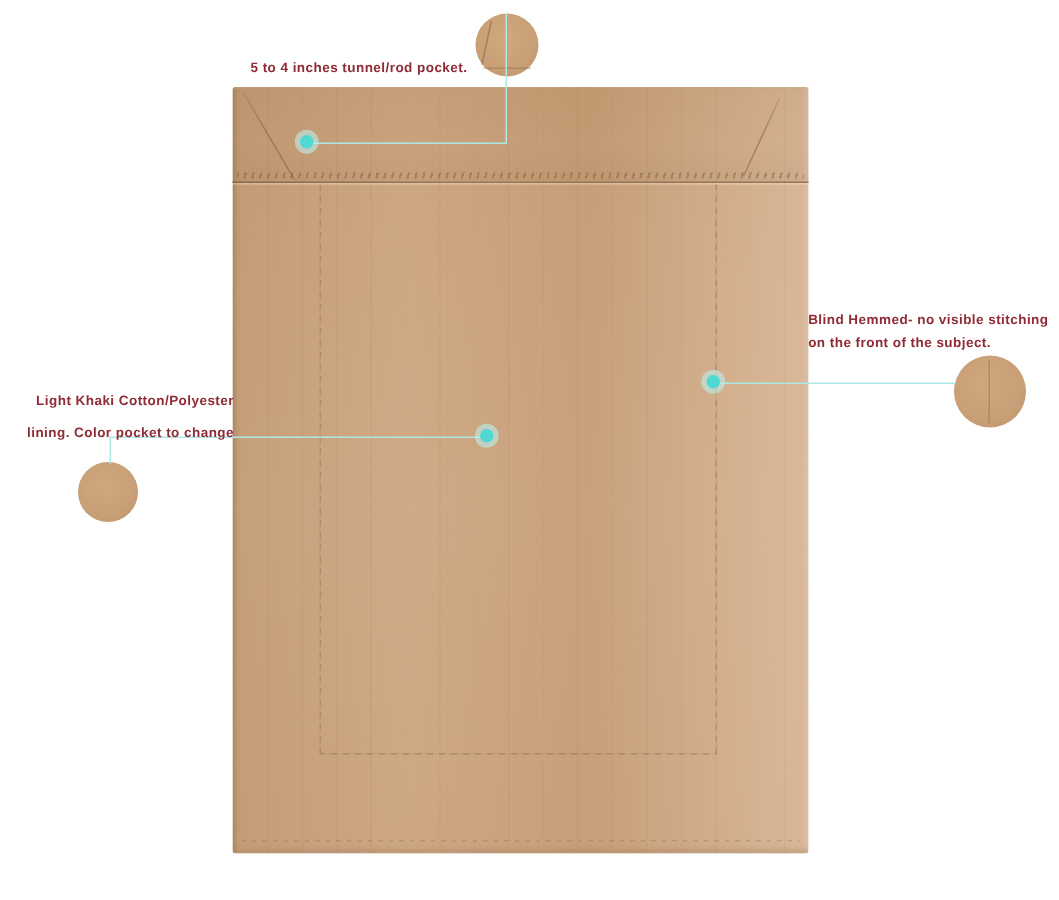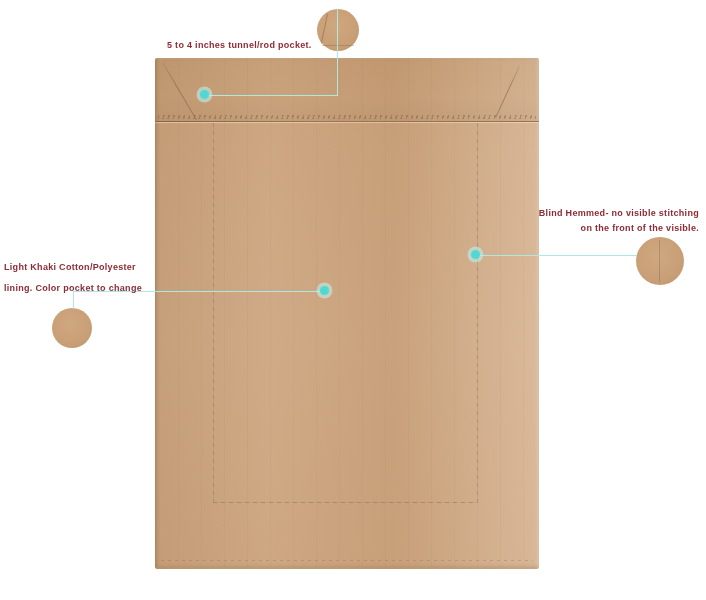--- a/index.html
+++ b/index.html
@@ -72,22 +72,22 @@
   }
   .marker-rod{left:200px;top:90px;}
   .marker-lining{left:320px;top:286px;}
   .marker-hem{left:471px;top:250px;}
   
   .note{
     position:absolute;color:#8e2b35;font-size:9px;font-weight:bold;
     letter-spacing:0.3px;z-index:3;white-space:nowrap;
   }
   .note-rod{left:167px;top:40px;}
-  .note-hem{right:7px;top:206px;text-align:right;line-height:15px;}
-  .note-lining{left:4px;top:257px;width:152px;text-align:left;line-height:21px;white-space:normal;}
+  .note-hem{right:7px;top:206px;text-align:left;line-height:15px;}
+  .note-lining{left:4px;top:257px;width:152px;text-align:right;line-height:21px;white-space:normal;}
   .note div{white-space:nowrap;}
 </style>
 </head>
 <body>
 
 <div class="stage">
 
   <div class="fabric">
     <div class="pocket"></div>
     <div class="pocket-stitch"></div>
@@ -118,21 +118,21 @@
   <div class="marker marker-rod"></div>
   <div class="marker marker-lining"></div>
   <div class="marker marker-hem"></div>
 
   <div class="note note-rod">
     <span>5 to 4 inches tunnel/rod pocket.</span>
   </div>
 
   <div class="note note-hem">
     <div>Blind Hemmed- no visible stitching</div>
-    <div>on the front of the visible.</div>
+    <div>on the front of the subject.</div>
   </div>
 
   <div class="note note-lining">
     <div>Light Khaki Cotton/Polyester</div>
     <div>lining. Color pocket to change</div>
   </div>
 
 </div>
 
 </body></html>

